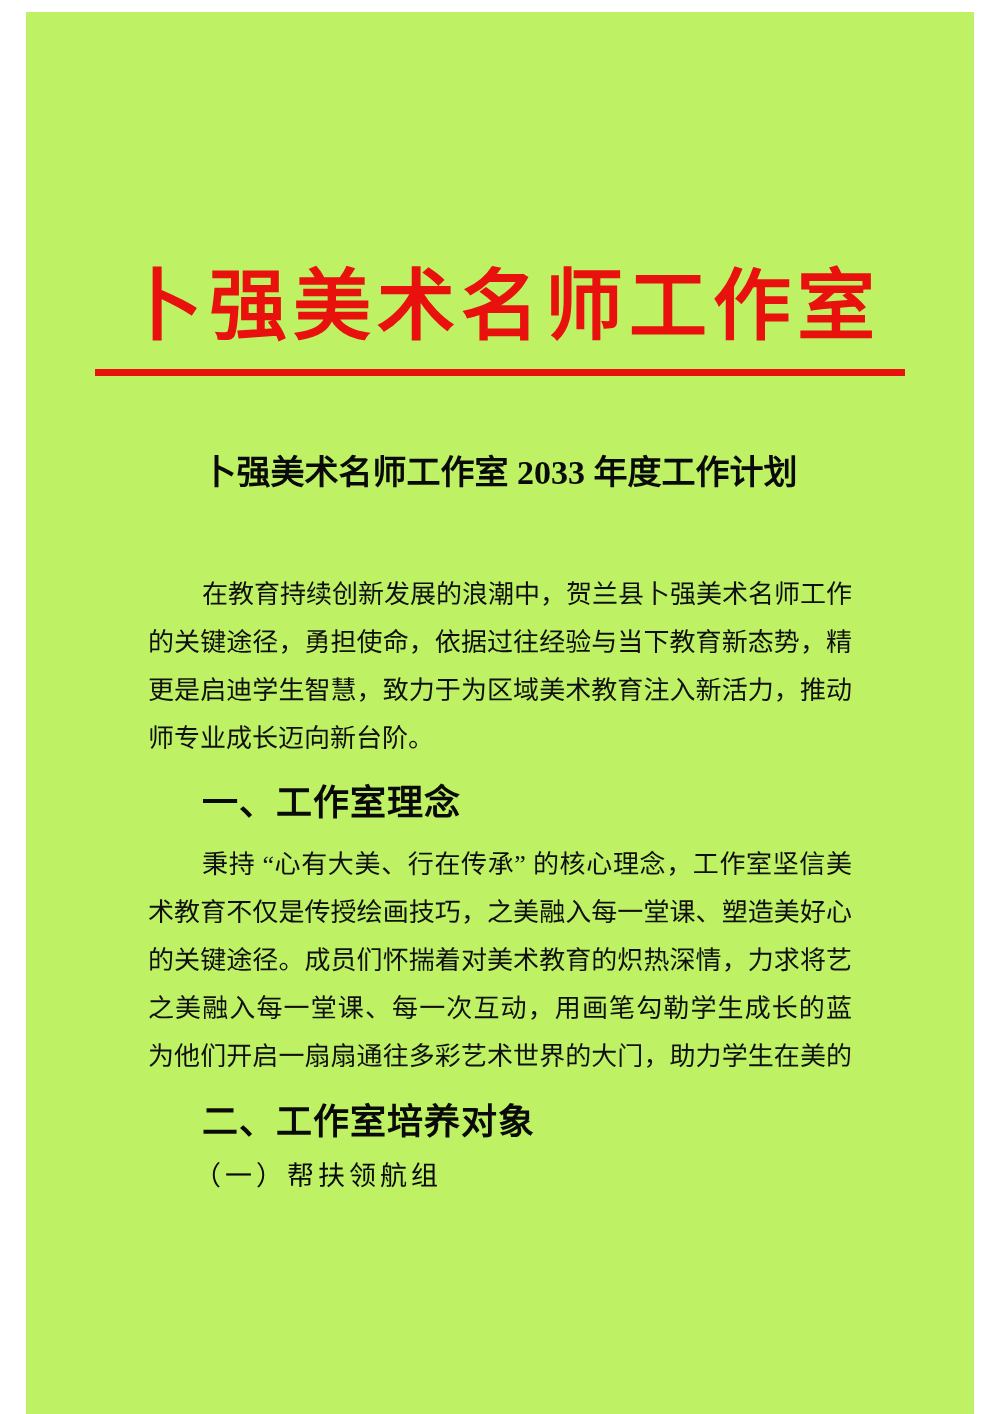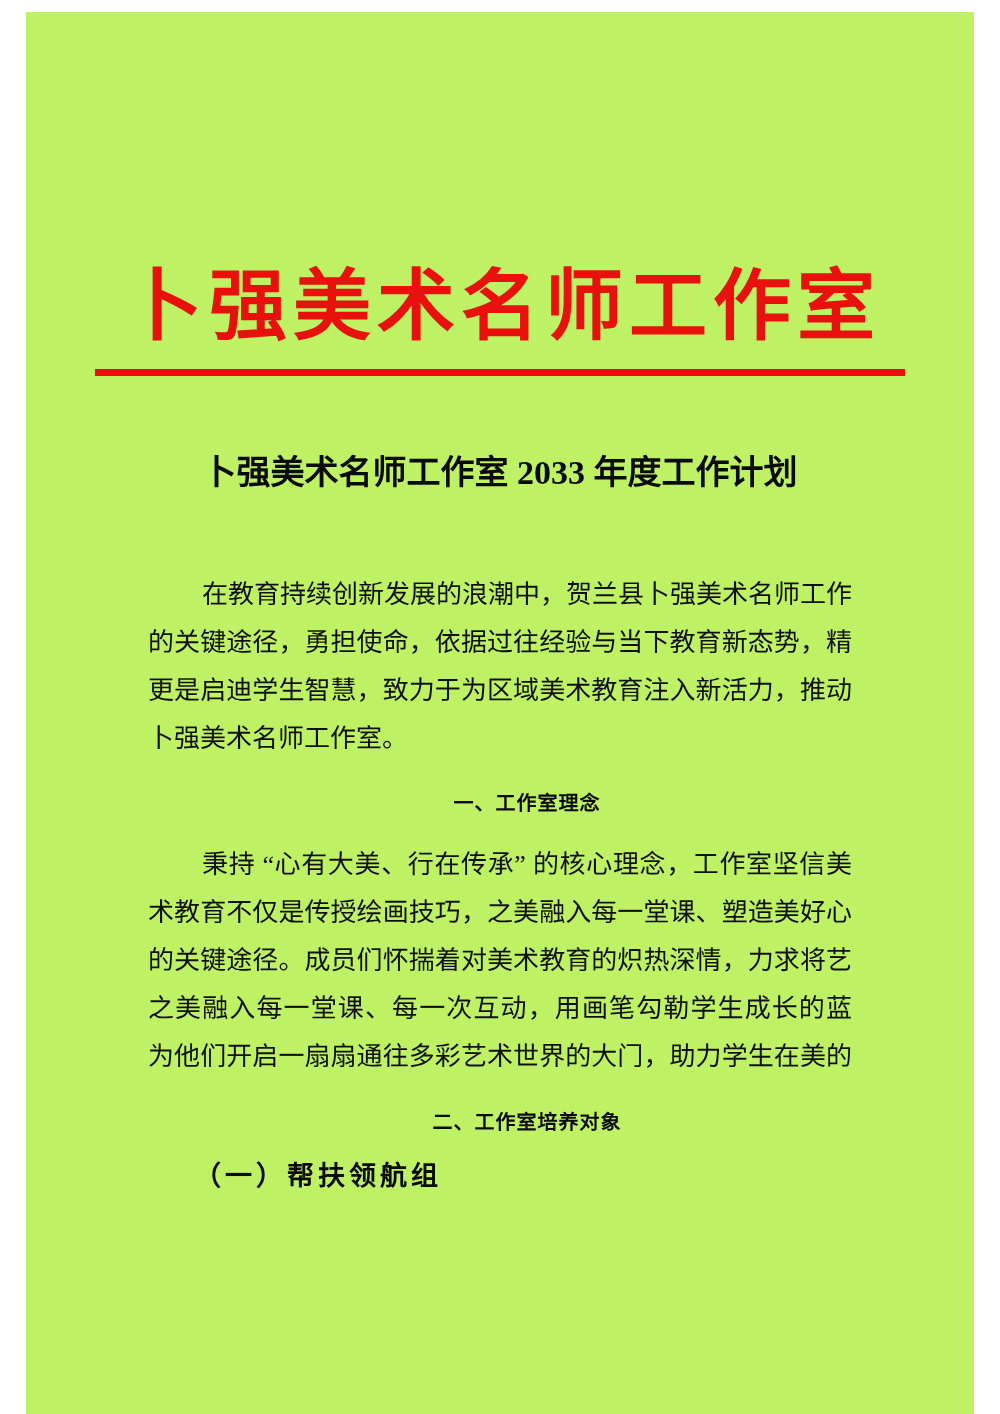--- a/index.html
+++ b/index.html
@@ -56,56 +56,55 @@
     text-align-last: justify;
     overflow: hidden;
     color: #101010;
   }
   .body-line.first { padding-left: 54px; }
   .body-line.last  { text-align-last: left; }
   
   .sec-heading {
     margin: 20px 122px 0;
     padding-left: 54px;
-    font-size: 20px;
+    font-size: 36px;
     line-height: 40px;
     font-weight: bold;
     font-family: "Liberation Sans", sans-serif;
     letter-spacing: 1px;
-    text-align: center;
   }
   .sec-heading.second { margin-top: 21px; }
   
   .sub-heading {
     margin: 14px 122px 0;
     padding-left: 46px;
     font-size: 27px;
     line-height: 40px;
-    font-weight: bold;
+    font-weight: normal;
     font-family: "Liberation Serif", serif;
     letter-spacing: 4px;
   }
   h1, h2, h3 { margin: 0; }
 </style>
 </head>
 <body>
 
 <div class="page">
 
   <div class="banner">卜强美术名师工作室</div>
 
   <div class="double-rule"></div>
 
   <h1 class="doc-title">卜强美术名师工作室 2033 年度工作计划</h1>
 
   <div class="para intro">
     <div class="body-line first">在教育持续创新发展的浪潮中，贺兰县卜强美术名师工作室</div>
     <div class="body-line">的关键途径，勇担使命，依据过往经验与当下教育新态势，精心谋</div>
     <div class="body-line">更是启迪学生智慧，致力于为区域美术教育注入新活力，推动教</div>
-    <div class="body-line last">卜强美术名师工作室。</div>
+    <div class="body-line last">师专业成长迈向新台阶。</div>
   </div>
 
   <h2 class="sec-heading">一、工作室理念</h2>
 
   <div class="para section1">
     <div class="body-line first">秉持 “心有大美、行在传承” 的核心理念，工作室坚信美</div>
     <div class="body-line">术教育不仅是传授绘画技巧，之美融入每一堂课、塑造美好心灵</div>
     <div class="body-line">的关键途径。成员们怀揣着对美术教育的炽热深情，力求将艺术</div>
     <div class="body-line">之美融入每一堂课、每一次互动，用画笔勾勒学生成长的蓝图，</div>
     <div class="body-line">为他们开启一扇扇通往多彩艺术世界的大门，助力学生在美的熏</div>

